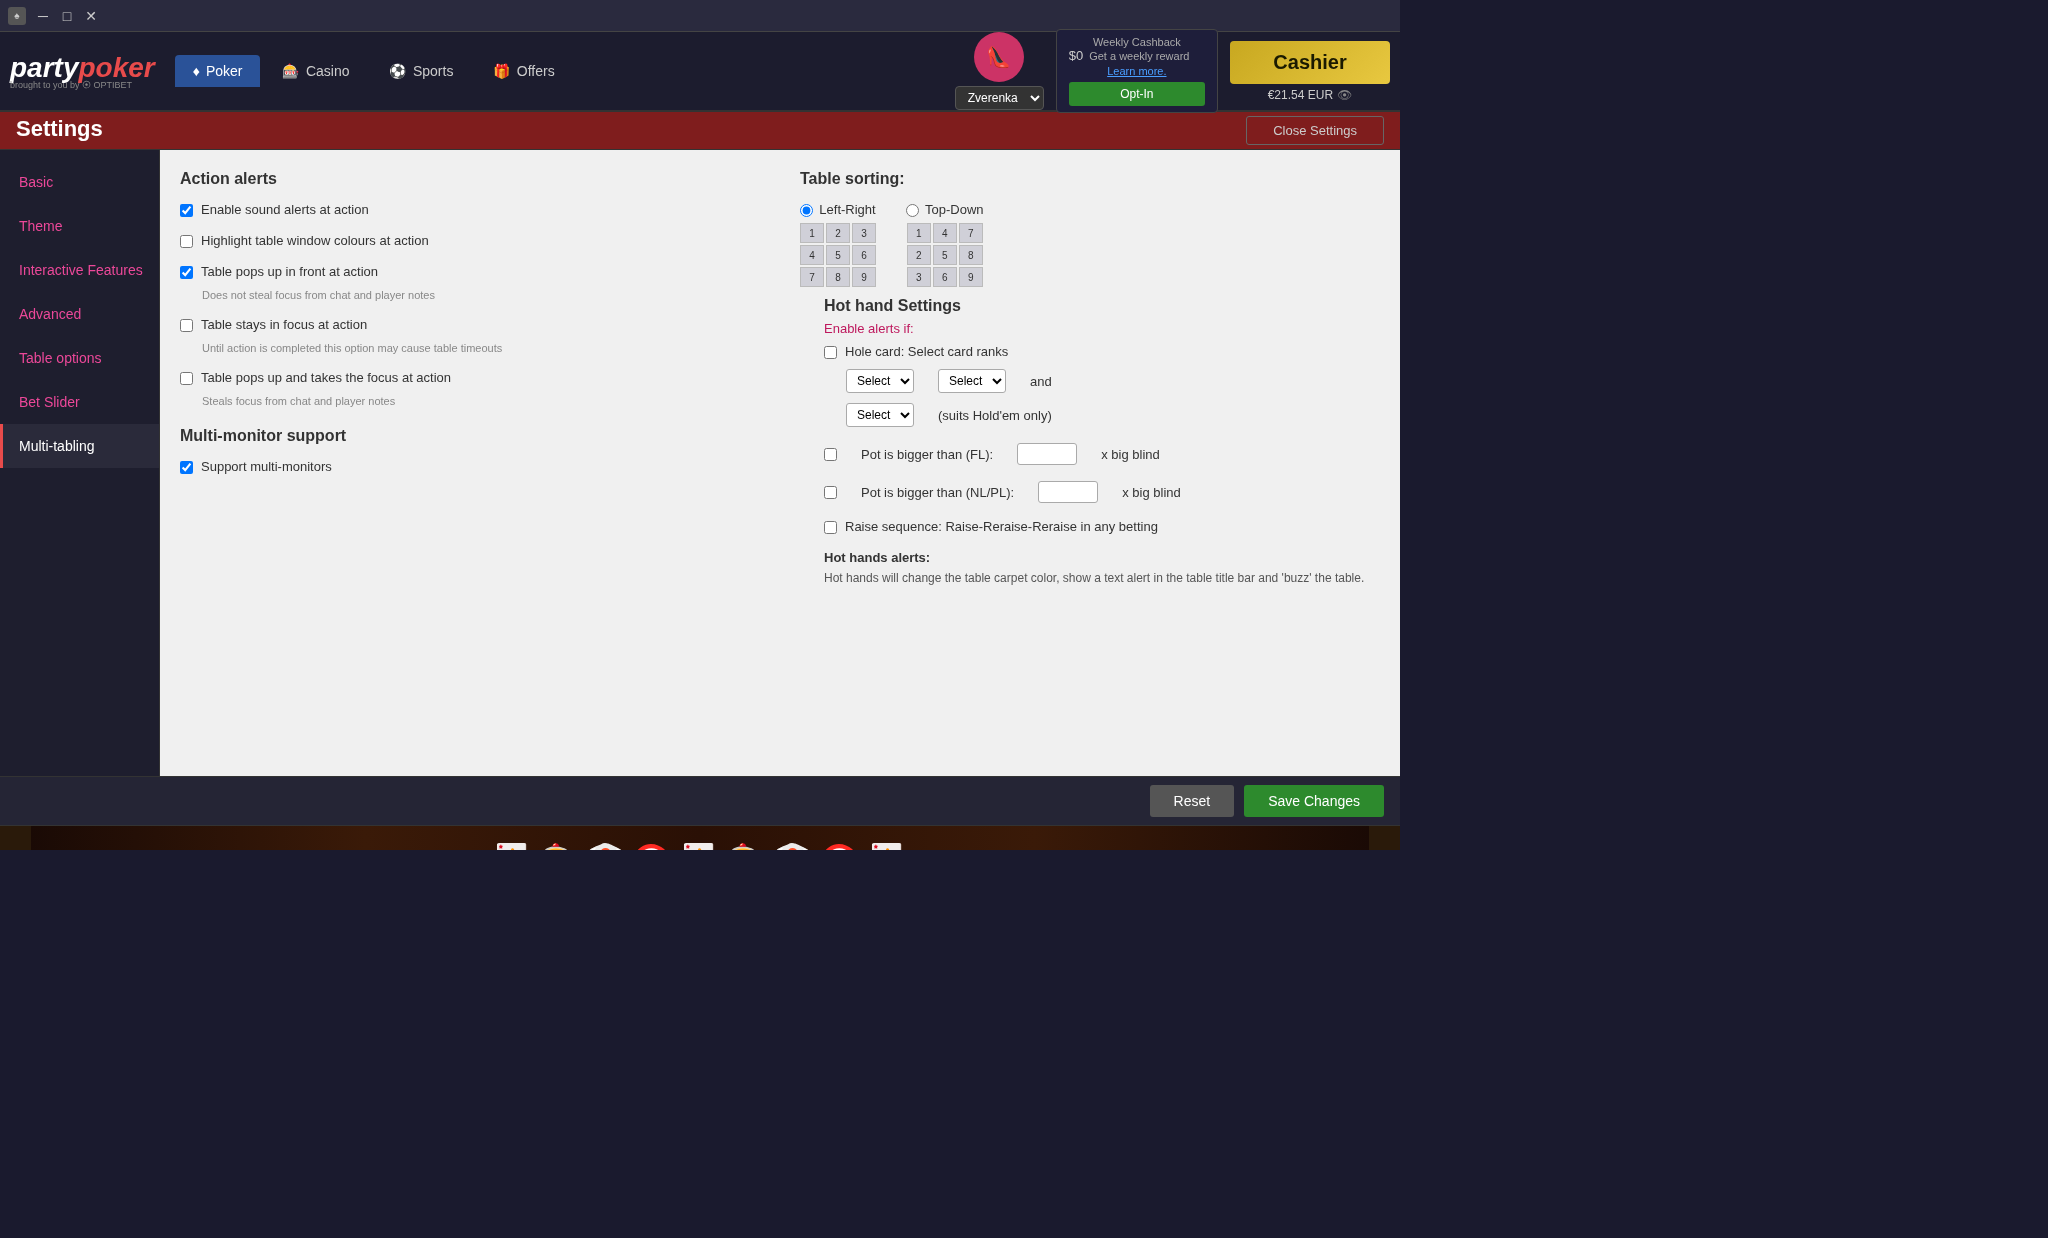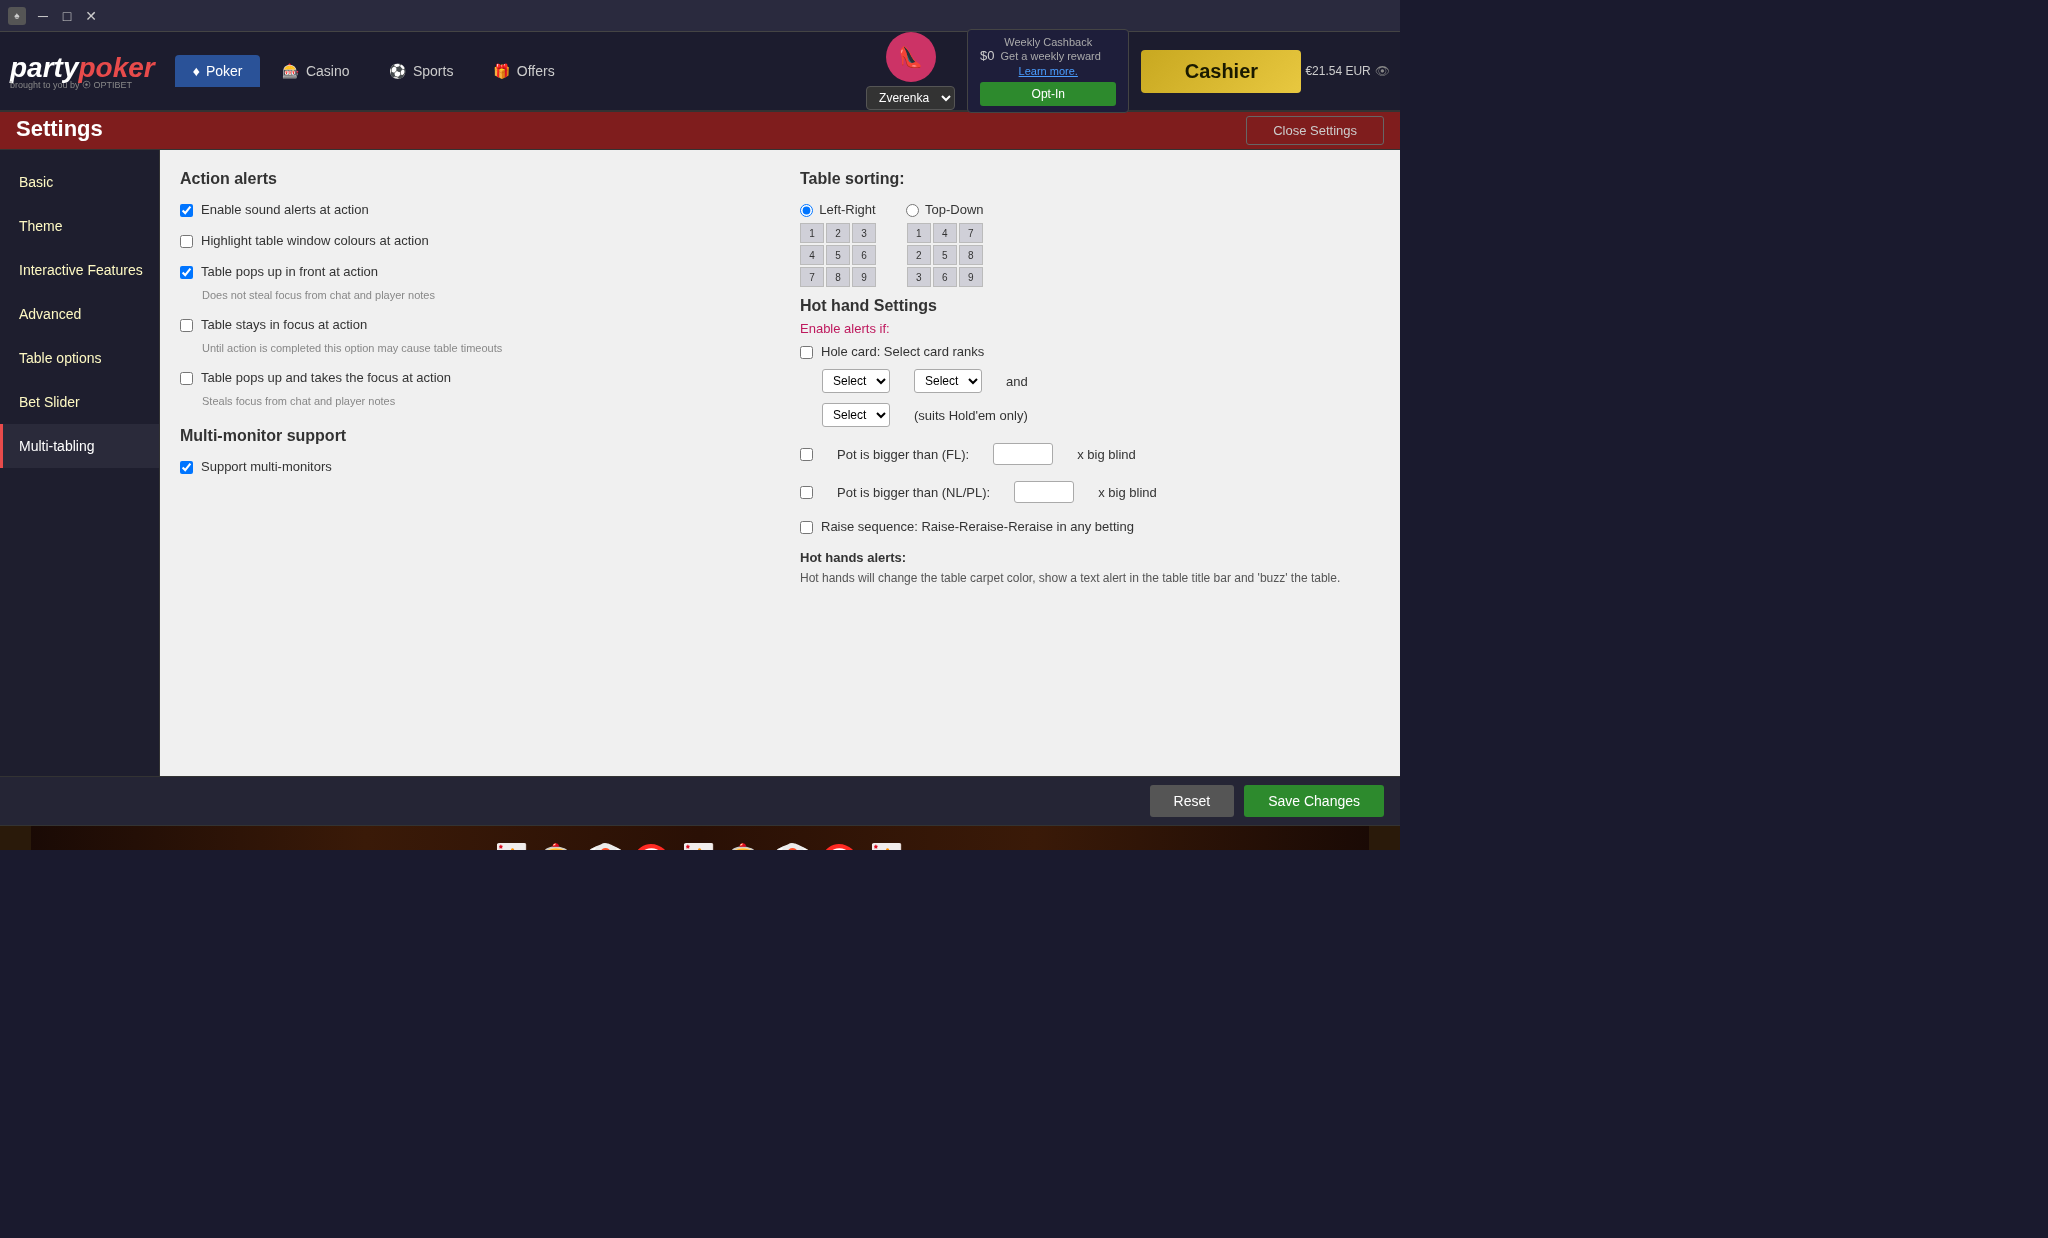--- a/index.html
+++ b/index.html
@@ -38,21 +38,21 @@
     
     .sec-header { background: #7f1d1d; padding: 4px 16px; display: flex; align-items: flex-start; justify-content: space-between; border-bottom: 1px solid #333; }
     .settings-title { color: white; font-size: 22px; font-weight: bold; }
     .close-settings-btn { background: transparent; border: 1px solid #666; color: #ccc; padding: 6px 26px; border-radius: 3px; cursor: pointer; font-size: 13px; }
 
     
     .main-layout { display: flex; height: calc(850px - 32px - 80px - 38px - 40px - 34px); }
 
     
     .sidebar { width: 160px; background: #1e1e2e; border-right: 1px solid #333; padding-top: 10px; flex-shrink: 0; }
-    .sidebar-item { padding: 14px 16px; cursor: pointer; color: #fef9c3; font-size: 14px; border-left: 3px solid transparent; }
+    .sidebar-item { padding: 14px 16px; cursor: pointer; color: #ec4899; font-size: 14px; border-left: 3px solid transparent; }
     .sidebar-item.active { background: #2a2a3a; border-left: 3px solid #e84b4b; color: white; }
 
     
     .content-area { flex: 1; background: #f0f0f0; overflow-y: auto; padding: 20px; }
     .content-inner { display: flex; gap: 40px; }
     .left-col { flex: 1; }
     .right-col { flex: 1; }
 
     .section-title { font-size: 16px; font-weight: bold; color: #333; margin-bottom: 14px; }
     .option-row { display: flex; align-items: flex-start; gap: 8px; margin-bottom: 10px; }
@@ -62,21 +62,21 @@
     .option-block { margin-bottom: 16px; }
 
     
     .sorting-options { display: flex; gap: 30px; margin-bottom: 6px; }
     .sort-option { display: flex; flex-direction: column; align-items: center; gap: 6px; }
     .sort-label { display: flex; align-items: center; gap: 6px; font-size: 13px; color: #333; }
     .sort-grid { display: grid; grid-template-columns: repeat(3, 24px); gap: 2px; }
     .sort-cell { width: 24px; height: 20px; background: #d0d0d8; border: 1px solid #bbb; display: flex; align-items: center; justify-content: center; font-size: 10px; color: #333; }
 
     
-    .hh-section { margin-top: 10px; }
+    .hh-section { margin-top: 10px; margin-left: 24px; }
     .hh-title { font-size: 16px; font-weight: bold; color: #333; margin-bottom: 6px; }
     .hh-subtitle { font-size: 13px; color: #be185d; margin-bottom: 8px; }
     .hh-row { display: flex; align-items: center; gap: 24px; margin-bottom: 10px; flex-wrap: wrap; }
     .hh-select { padding: 3px 6px; border: 1px solid #aaa; border-radius: 3px; font-size: 12px; background: white; }
     .hh-input { width: 60px; padding: 3px 6px; border: 1px solid #aaa; border-radius: 3px; font-size: 12px; }
     .hh-text { font-size: 13px; color: #333; }
 
     
     .mm-section { margin-top: 20px; }
 
@@ -142,21 +142,21 @@
     </div>
     <div class="cashback-box">
       <div class="cashback-title">Weekly Cashback</div>
       <div style="display:flex;align-items:center;gap:6px;">
         <span style="font-size:13px;color:#ccc;">$0</span>
         <span style="font-size:11px;color:#aaa;">Get a weekly reward</span>
       </div>
       <a class="cashback-learn">Learn more.</a>
       <button class="optin-btn">Opt-In</button>
     </div>
-    <div style="display:flex;flex-direction:row;align-items:center;gap:4px;">
+    <div style="display:flex;flex-direction:column;align-items:center;gap:4px;">
       <button class="cashier-btn">Cashier</button>
       <div class="balance-row">
         <span>€21.54 EUR</span>
         <span class="eye-icon">👁</span>
       </div>
     </div>
   </div>
 </div>
 
 <div class="sec-header">

